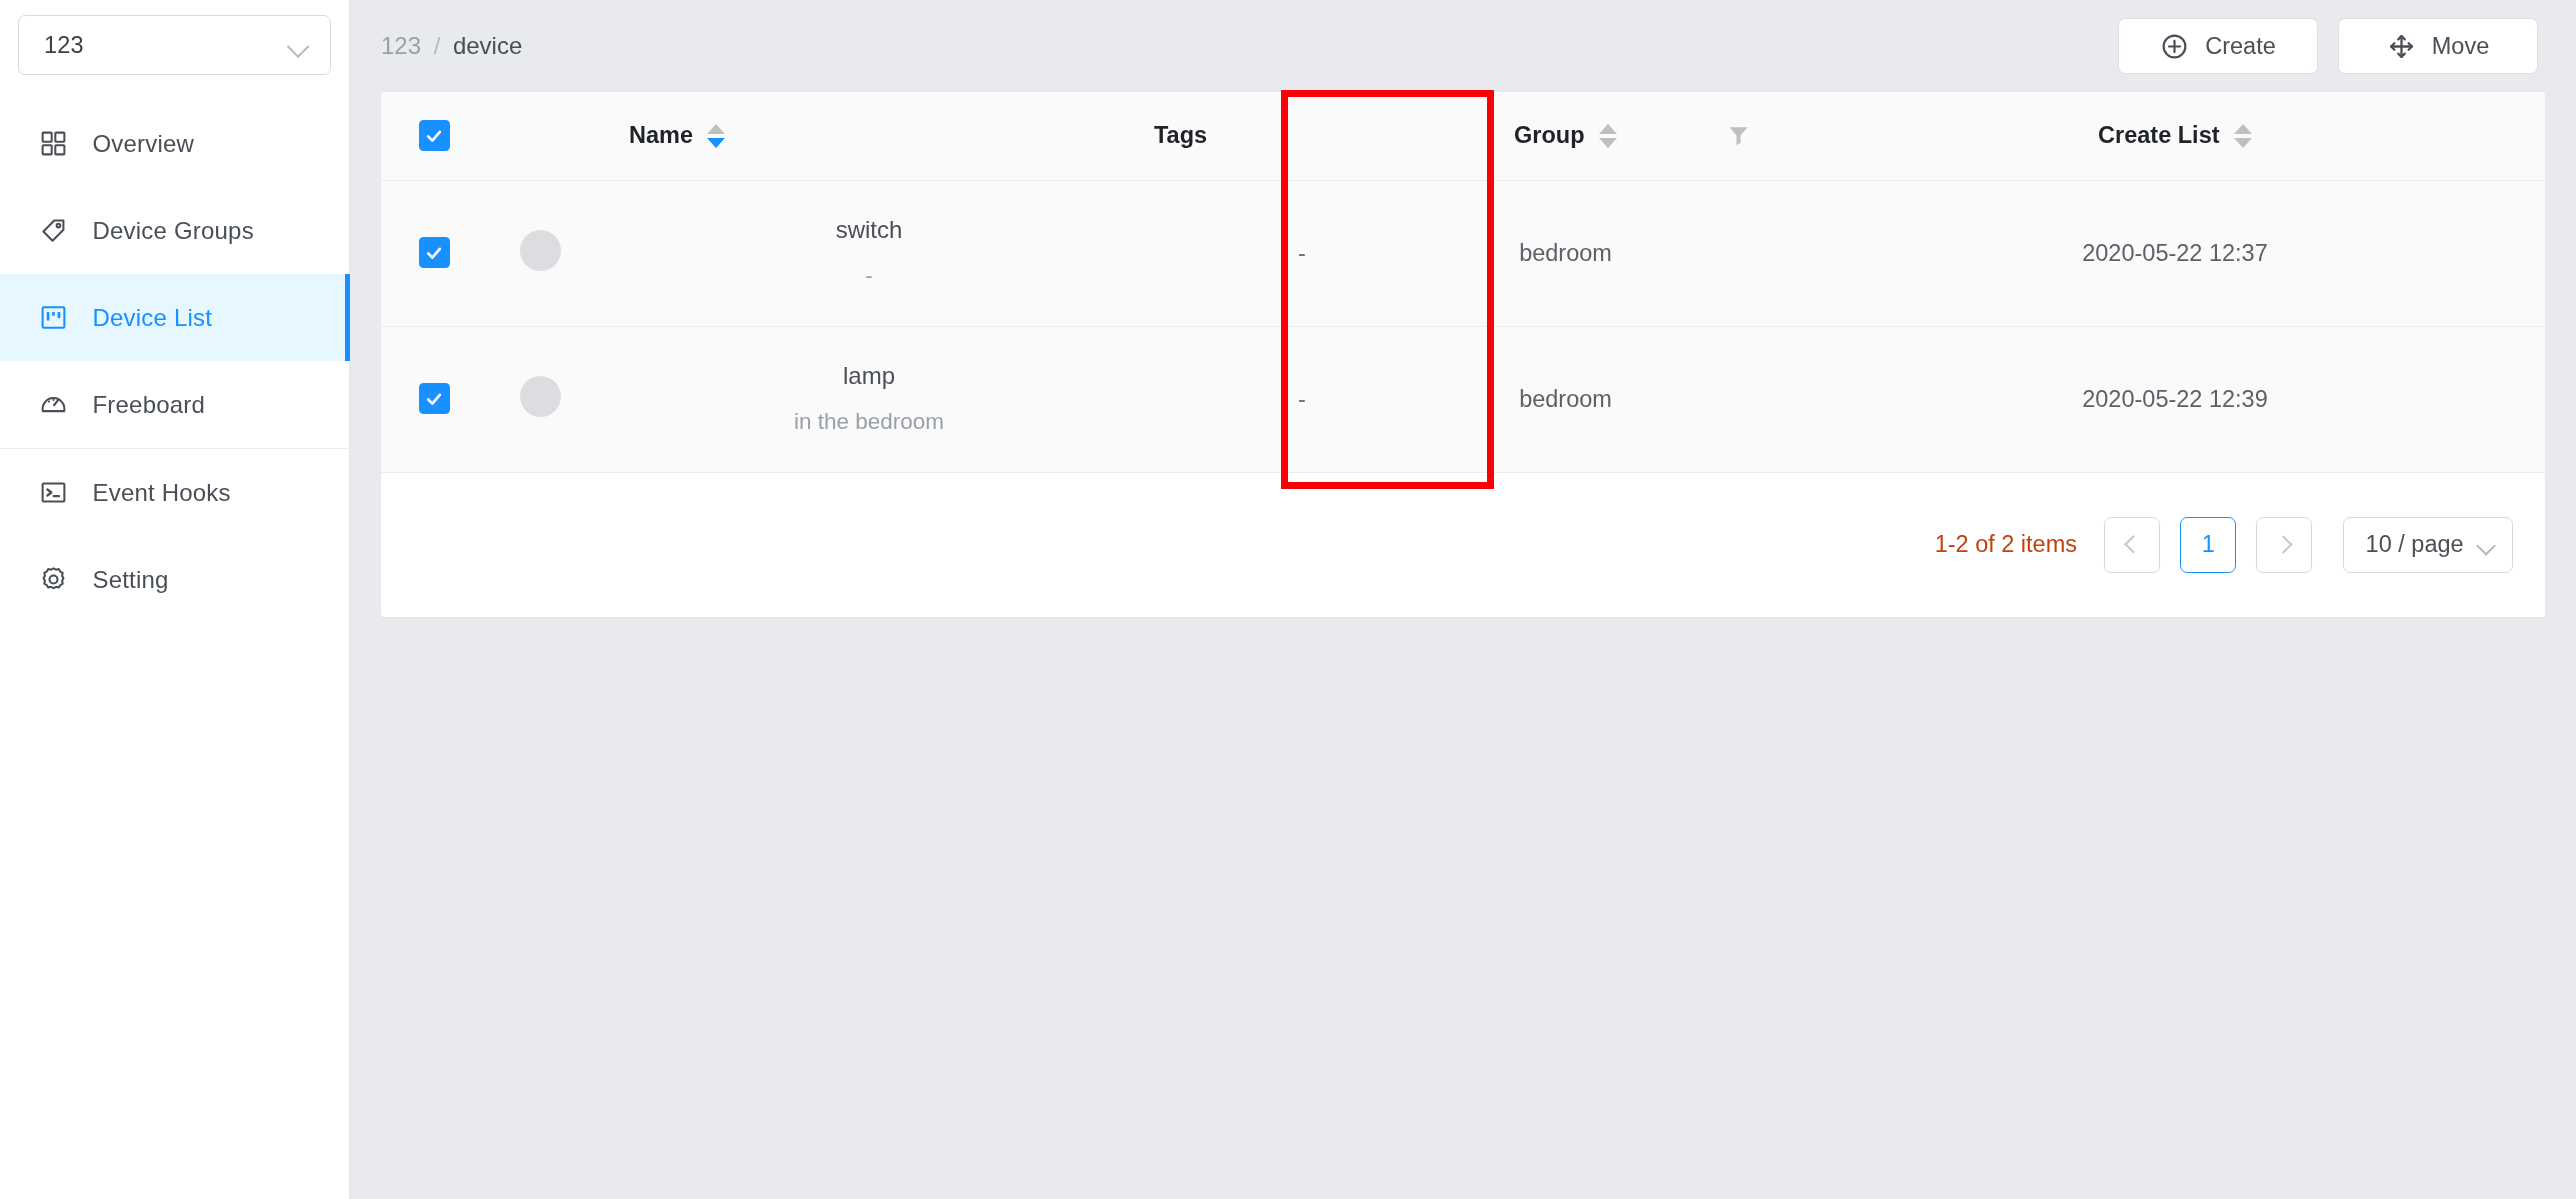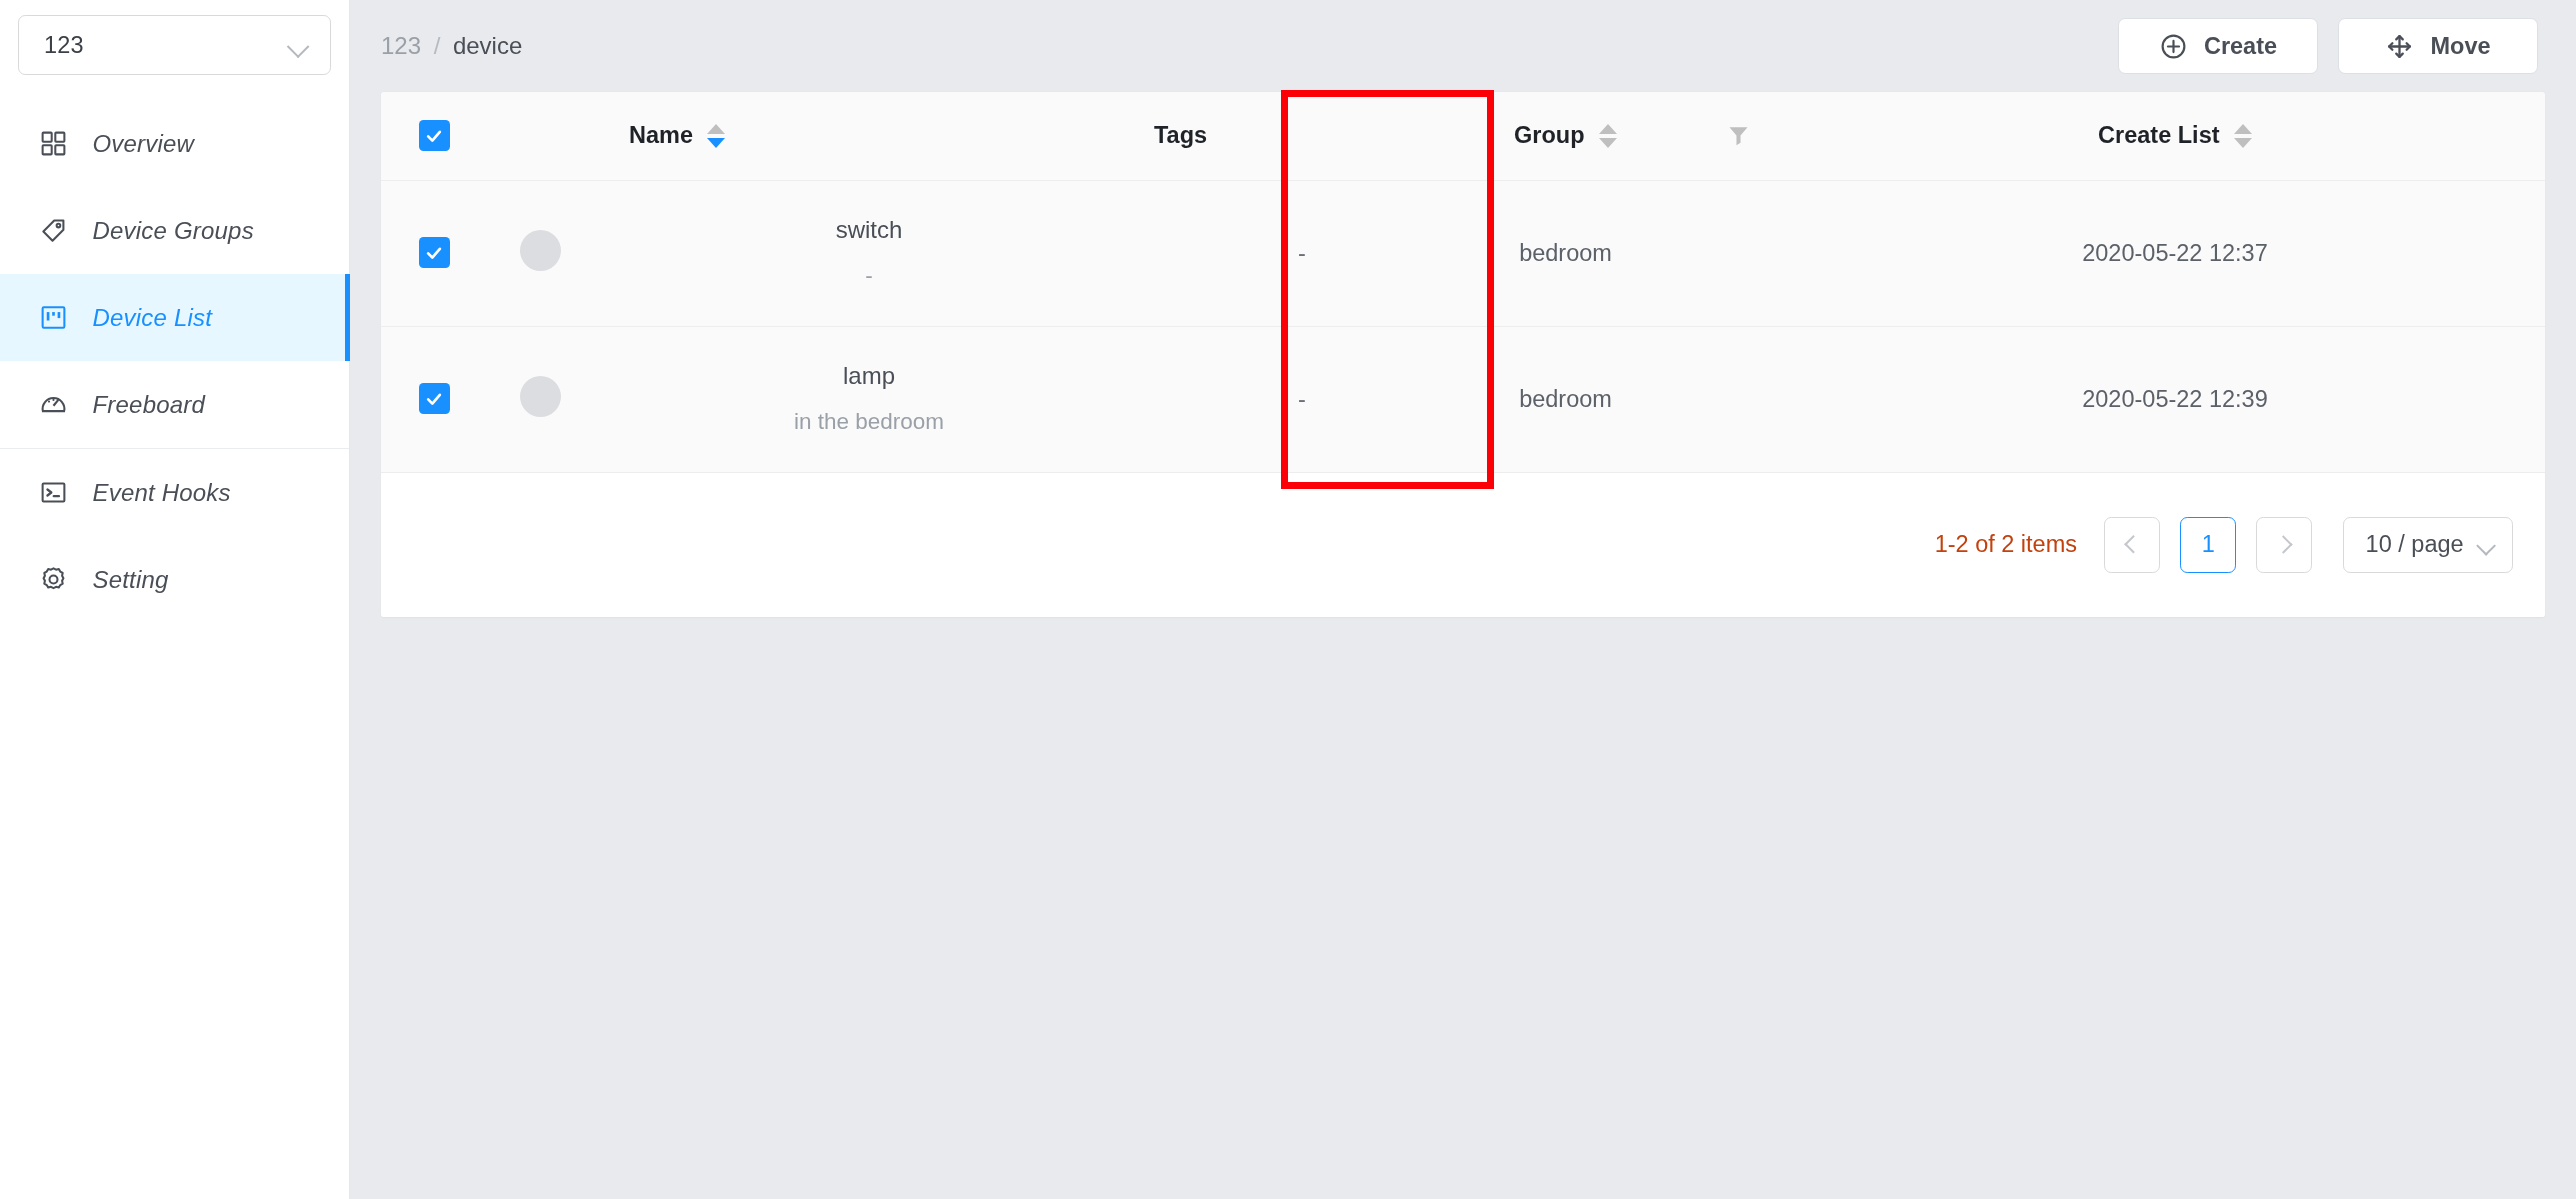--- a/index.html
+++ b/index.html
@@ -66,21 +66,20 @@
   }
   .nav-item {
     height: 87px;
     display: flex;
     align-items: center;
     padding-left: 38px;
     gap: 23.5px;
     cursor: pointer;
     position: relative;
     background: transparent;
-    font-style: italic;
   }
   .nav-item .nav-label {
     font-size: 24px;
     color: #4a4f57;
     letter-spacing: 0.2px;
   }
   .nav-item.active {
     background: #e6f7ff;
   }
   .nav-item.active .nav-label { color: #1890ff; }
@@ -135,21 +134,21 @@
     padding: 0 27px;
     background: #ffffff;
     border: 0.9px solid #dcdfe4;
     border-radius: 7.2px;
     display: flex;
     align-items: center;
     justify-content: center;
     gap: 16px;
     cursor: pointer;
     font-size: 23.5px;
-    font-weight: bold;
+    font-weight: normal;
     color: #4a4f57;
     margin-left: 20px;
   }
   .btn-ic { display: flex; align-items: center; }
 
   
   .card {
     margin: 0 31px 0 31px;
     background: #ffffff;
     border-radius: 3.6px;

